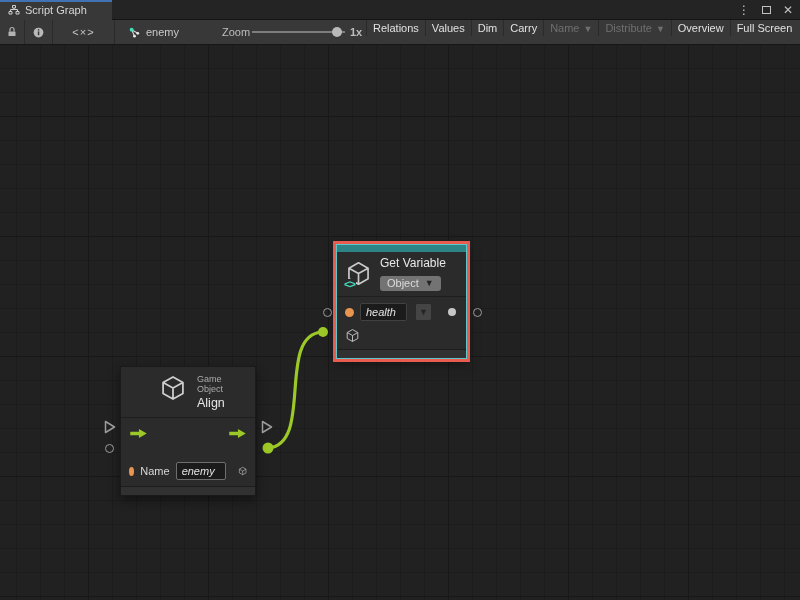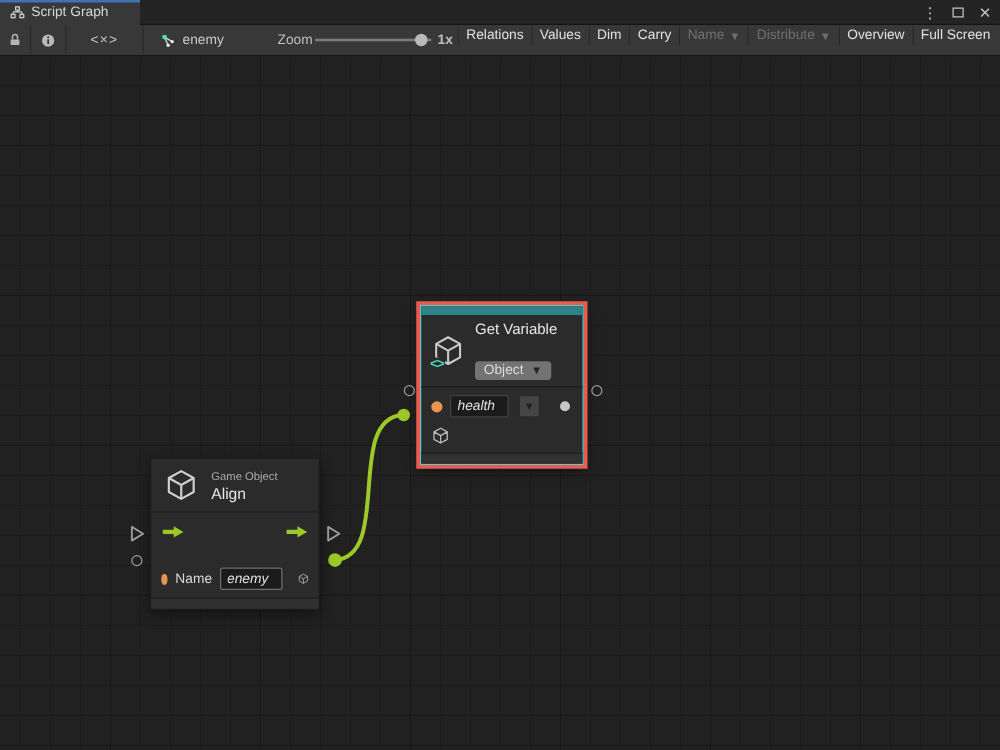--- a/index.html
+++ b/index.html
@@ -52,42 +52,42 @@
   
   .node{position:absolute;background:#2b2b2b;border:1px solid #1a1a1a;
     box-shadow:0 4px 10px rgba(0,0,0,.45);font-size:11px;color:#dcdcdc;}
   .node.selected{border:1px solid var(--sel-cyan);
     box-shadow:0 0 0 3px var(--sel-red),0 4px 10px rgba(0,0,0,.5);}
   .color-bar{height:7px;background:var(--teal-bar);}
   .node-sep{border-top:1px solid #1e1e1e;}
   .node-footer{height:9px;background:#313131;border-top:1px solid #1d1d1d;}
 
   .gv-header{display:flex;align-items:center;gap:8px;padding:4px 8px 5px 8px;}
-  .gv-col{display:flex;flex-direction:column;gap:19px;}
+  .gv-col{display:flex;flex-direction:column;gap:6px;}
   .node-title{font-size:12px;color:#e8e8e8;}
   .dropdown{display:inline-flex;align-items:center;gap:6px;background:#737373;border-radius:3px;
     padding:1px 7px 2px 7px;color:#dcdcdc;width:max-content;justify-content:flex-end;}
   .dd-caret{font-size:9px;color:#242424;line-height:1;}
   .cube-wrap{position:relative;display:flex;color:#c9c9c9;}
   .code-glyph{position:absolute;left:-2px;bottom:-3px;color:var(--teal-glyph);font-weight:bold;
     font-size:11px;letter-spacing:-1px;background:#2b2b2b;line-height:1;padding:0 1px;}
 
   .ports{position:static;padding:4px 8px;}
   .port-row{display:flex;align-items:center;gap:6px;height:22px;}
   .port-row.short{height:20px;margin-top:2px;}
   .flex{flex:1;}
   .dot{border-radius:50%;display:inline-block;}
   .dot.orange{width:9px;height:9px;background:var(--orange);}
   .dot.gray{width:8px;height:8px;background:#c7c7c7;margin-right:2px;}
   .field{background:#1b1b1b;border:1px solid #414141;border-radius:2px;color:#e2e2e2;
     font-size:11px;padding:2px 5px;height:18px;font-family:"Liberation Sans",sans-serif;font-style:italic;}
   .field.lit{border-color:#6e6e6e;}
   .field-dd{width:17px;height:18px;background:#454545;border:1px solid #2a2a2a;border-radius:2px;
     display:flex;align-items:center;justify-content:center;margin-left:2px;}
-  .creator-header{display:flex;align-items:flex-end;gap:10px;padding:7px 10px;}
+  .creator-header{display:flex;align-items:flex-start;gap:10px;padding:7px 10px;margin-left:28px;}
   .cat-label{font-size:9px;color:#ababab;margin-bottom:2px;}
   .create-title{font-size:12.5px;color:#e6e6e6;}
   .param-label{color:#d8d8d8;}
 
   .outer-port{position:absolute;}
   .outer-port.circle{width:9px;height:9px;border:1.5px solid #9b9b9b;border-radius:50%;}
 </style>
 </head>
 <body>
 

